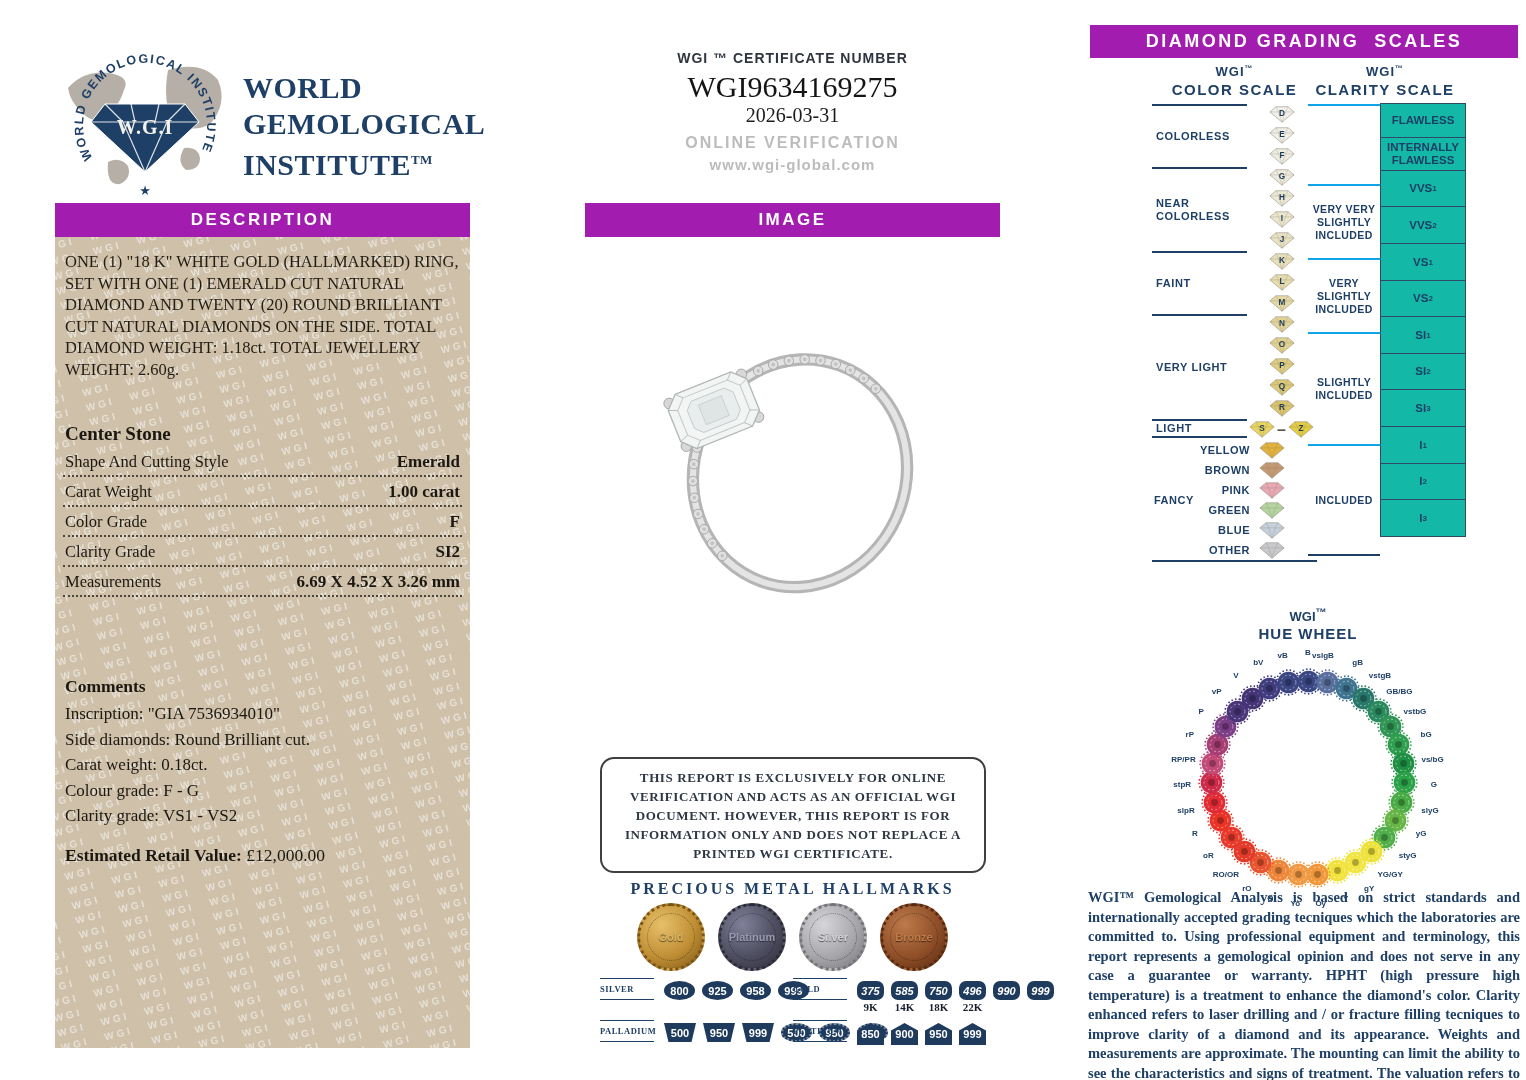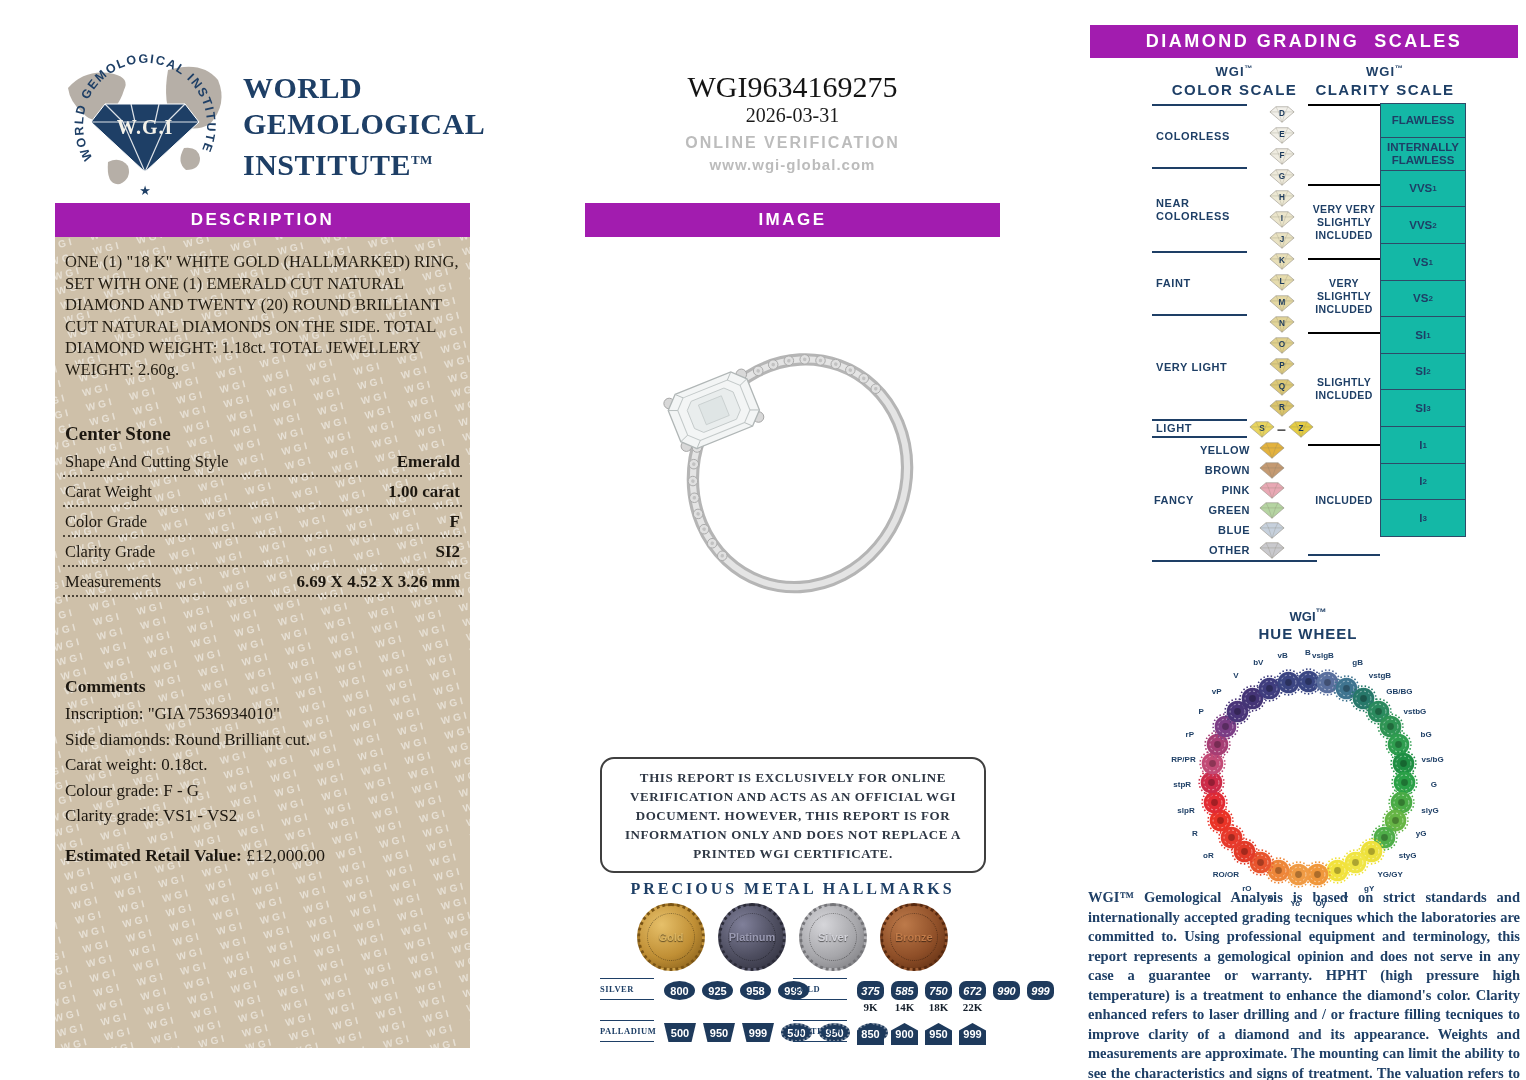--- a/index.html
+++ b/index.html
@@ -92,21 +92,21 @@
   .range-dash{font-weight:bold;color:#555;}
   .cg-fancy{display:flex;border-bottom:2px solid #1e3f66;width:165px;}
   .fancy-label{width:42px;display:flex;align-items:center;font-weight:bold;font-size:11px;letter-spacing:0.5px;padding-left:2px;box-sizing:border-box;}
   .fancy-rows{display:flex;flex-direction:column;}
   .fancy-row{display:flex;height:20px;align-items:center;}
   .fancy-name{width:56px;text-align:right;margin-right:7px;font-weight:bold;font-size:11px;letter-spacing:0.5px;}
 
   .clarity-scale{position:absolute;left:1308px;top:104px;display:flex;
                  font-family:"Liberation Sans",sans-serif;color:#1e3f66;}
   .cl-labels{width:72px;display:flex;flex-direction:column;}
-  .clg-label{border-top:2px solid #000000;display:flex;align-items:center;justify-content:center;text-align:center;
+  .clg-label{border-top:2px solid #0ea5e9;display:flex;align-items:center;justify-content:center;text-align:center;
              font-weight:bold;font-size:10.5px;line-height:13px;letter-spacing:0.4px;padding:2px;box-sizing:border-box;}
   .clg-label:last-child{border-bottom:2px solid #1e3f66;}
   .cl-cells{width:86px;display:flex;flex-direction:column;}
   .cl-cell{height:38px;background:#14b8a6;border:1.4px solid #2e4a68;margin-top:-1.4px;
            display:flex;align-items:center;justify-content:center;text-align:center;
            font-weight:bold;font-size:11.5px;line-height:13px;padding:0 4px;box-sizing:border-box;}
   .cl-cell sub{font-size:8px;}
   .cl-cell.two{height:34px;}
   .cl-cell.fl{height:36px;}
 
@@ -190,20 +190,21 @@
         <div class="comment-line">Carat weight: 0.18ct.</div>
         <div class="comment-line">Colour grade: F - G</div>
         <div class="comment-line">Clarity grade: VS1 - VS2</div>
       </div>
     <div class="erv">
       <span class="erv-label">Estimated Retail Value:</span>
       <span>£12,000.00</span>
     </div>
   </div>
 
+  <div class="cert-head">WGI ™ CERTIFICATE NUMBER</div>
   <div class="cert-num">WGI9634169275</div>
   <div class="cert-date">2026-03-31</div>
   <div class="cert-verif">ONLINE VERIFICATION</div>
   <div class="cert-site">www.wgi-global.com</div>
 
   <div class="bar bar-image">
     <span>IMAGE</span>
   </div>
 
   <svg class="ring-photo" width="380" height="330" viewBox="0 0 430 350">
@@ -333,21 +334,21 @@
           </div>
           <div class="mark-wrap">
             <div class="mark shape-square">585</div>
             <div class="mark-sub">14K</div>
           </div>
           <div class="mark-wrap">
             <div class="mark shape-square">750</div>
             <div class="mark-sub">18K</div>
           </div>
           <div class="mark-wrap">
-            <div class="mark shape-square">672</div>
+            <div class="mark shape-square">496</div>
             <div class="mark-sub">22K</div>
           </div>
           <div class="mark-wrap">
             <div class="mark shape-square">990</div>
           </div>
           <div class="mark-wrap">
             <div class="mark shape-square">999</div>
           </div>
         </div>
       </div>

